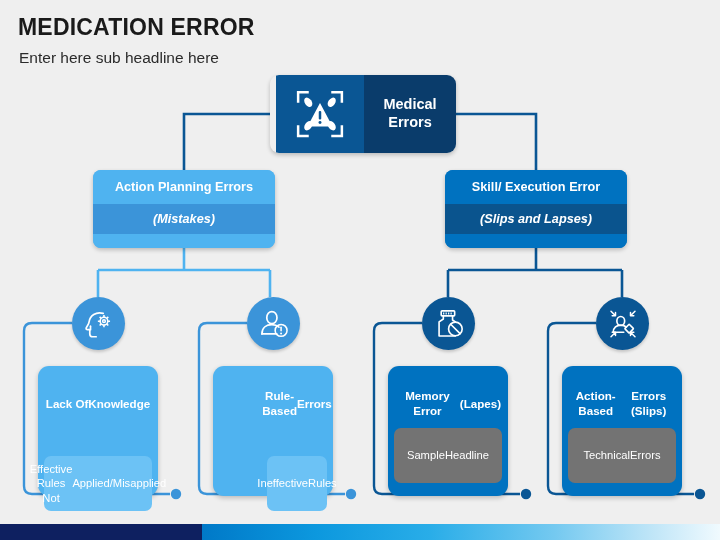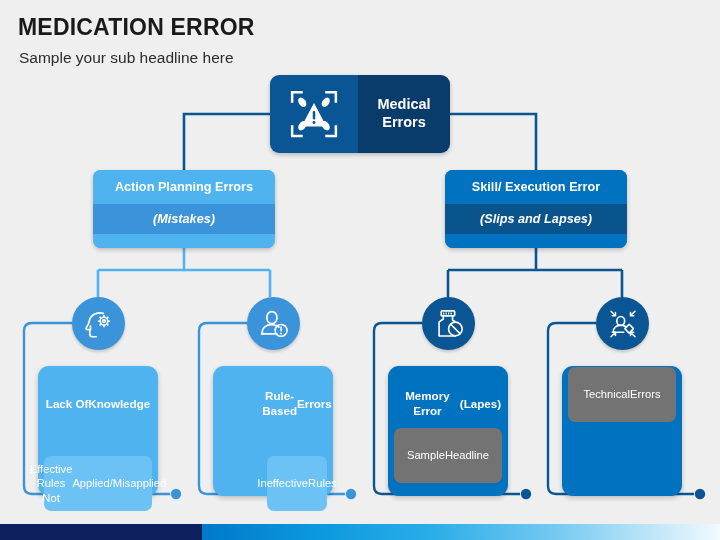--- a/index.html
+++ b/index.html
@@ -54,20 +54,21 @@
   .root-node {
     position: absolute;
     left: 270px;
     top: 75px;
     width: 180px;
     height: 78px;
     border-radius: 9px;
     overflow: hidden;
     display: flex;
     box-shadow: 0 2px 4px rgba(0,0,0,0.22);
+    padding-left: 6px;
   }
   .root-icon-pane {
     width: 88px;
     background: #0a5694;
     display: flex;
     align-items: center;
     justify-content: center;
   }
   .root-label-pane {
     flex: 1;
@@ -205,21 +206,21 @@
     height: 100%;
     background: linear-gradient(to right, #0079C8 0%, #0C98DE 22%, #29ADE8 44%, #74C9F0 68%, #BCE4F7 86%, #F0FAFE 100%);
   }
 </style>
 </head>
 <body>
 
 <div class="slide">
 
   <div class="title">MEDICATION ERROR</div>
-  <div class="subtitle">Sample your sub headline here</div>
+  <div class="subtitle">Enter here sub headline here</div>
 
   <svg class="wires" viewBox="0 0 720 540">
     <g fill="none" stroke-linecap="butt">
 
       <path d="M 270 114 L 184 114 L 184 170" stroke="#0A5694" stroke-width="2.6"></path>
 
       <path d="M 450 114 L 536 114 L 536 170" stroke="#0A5694" stroke-width="2.6"></path>
 
       <path d="M 184 248 L 184 270" stroke="#4FB3F0" stroke-width="2.6"></path>
       <path d="M 98 270 L 270 270" stroke="#4FB3F0" stroke-width="2.6"></path>
@@ -377,20 +378,25 @@
         <span>(Lapes)</span>
       </div>
     <div class="c-sub">
         <span>Sample</span>
         <br>
         <span>Headline</span>
       </div>
   </div>
 
   <div class="leaf-card dark" style="left:562px; top:366px;">
+    <div class="c-head">
+        <span>Action-Based</span>
+        <br>
+        <span>Errors (Slips)</span>
+      </div>
     <div class="c-sub">
         <span>Technical</span>
         <br>
         <span>Errors</span>
       </div>
   </div>
 
   <div class="bottom-bar">
     <div class="bar-navy"></div>
     <div class="bar-grad"></div>

